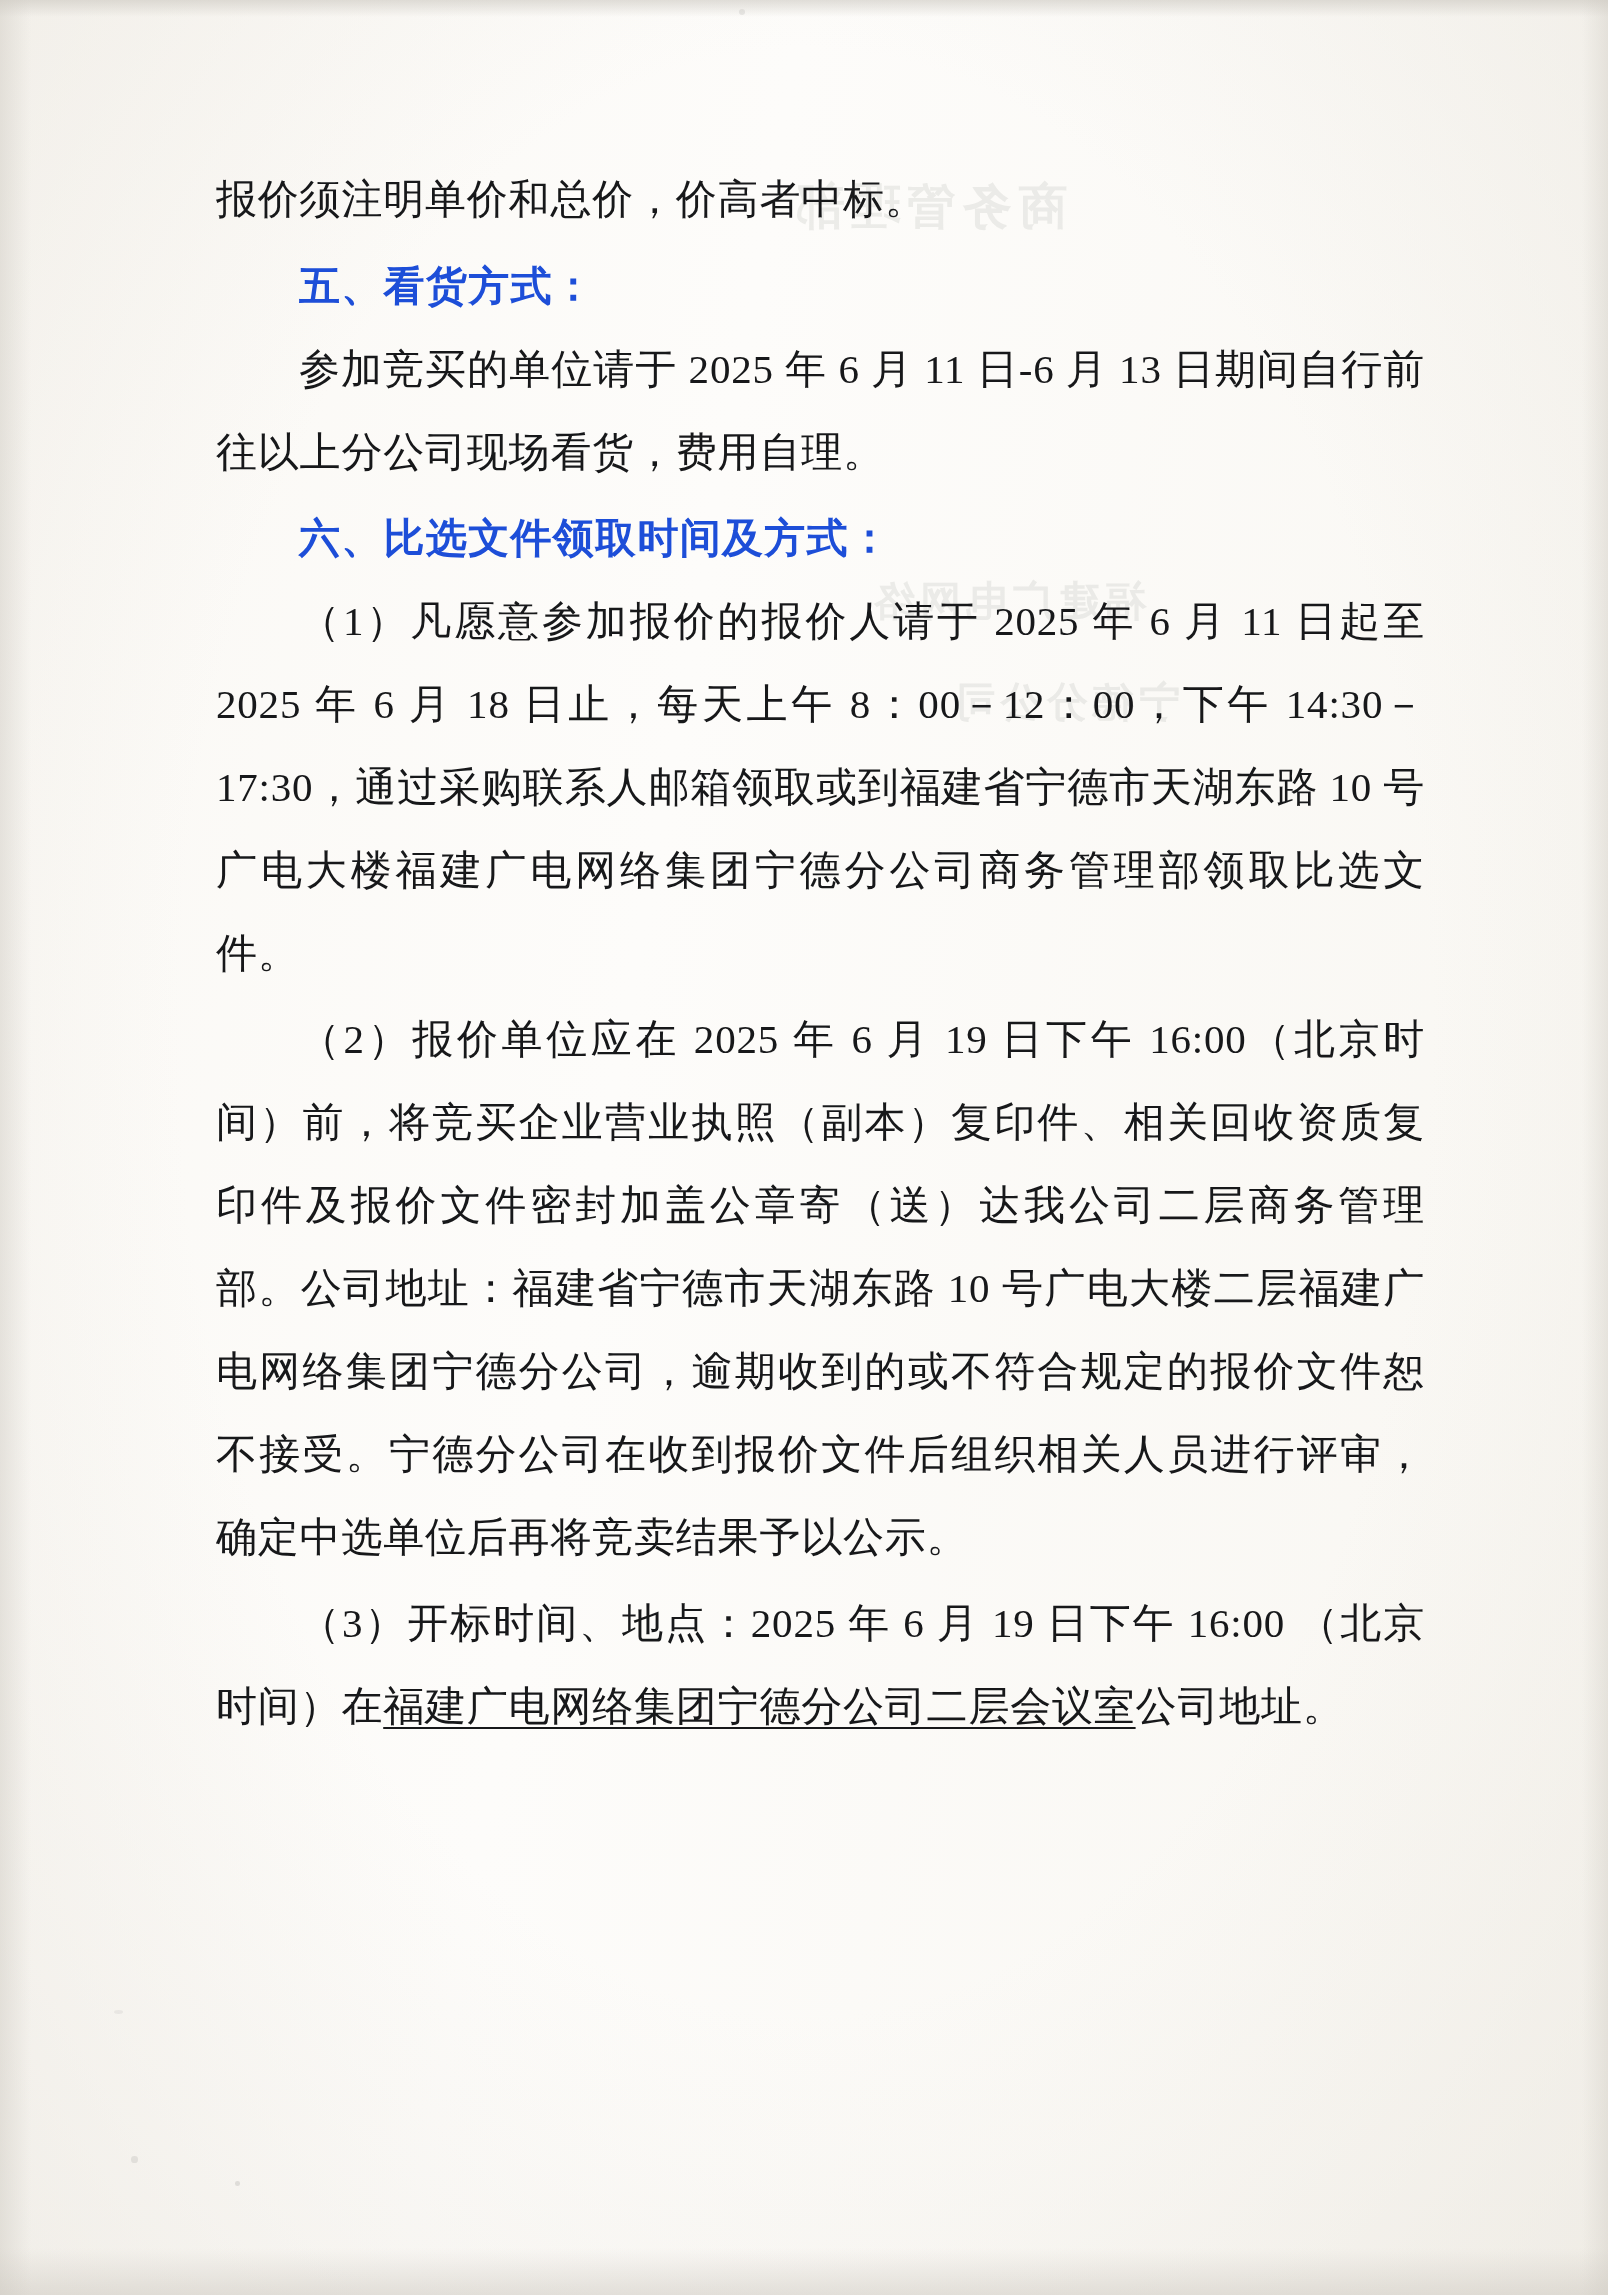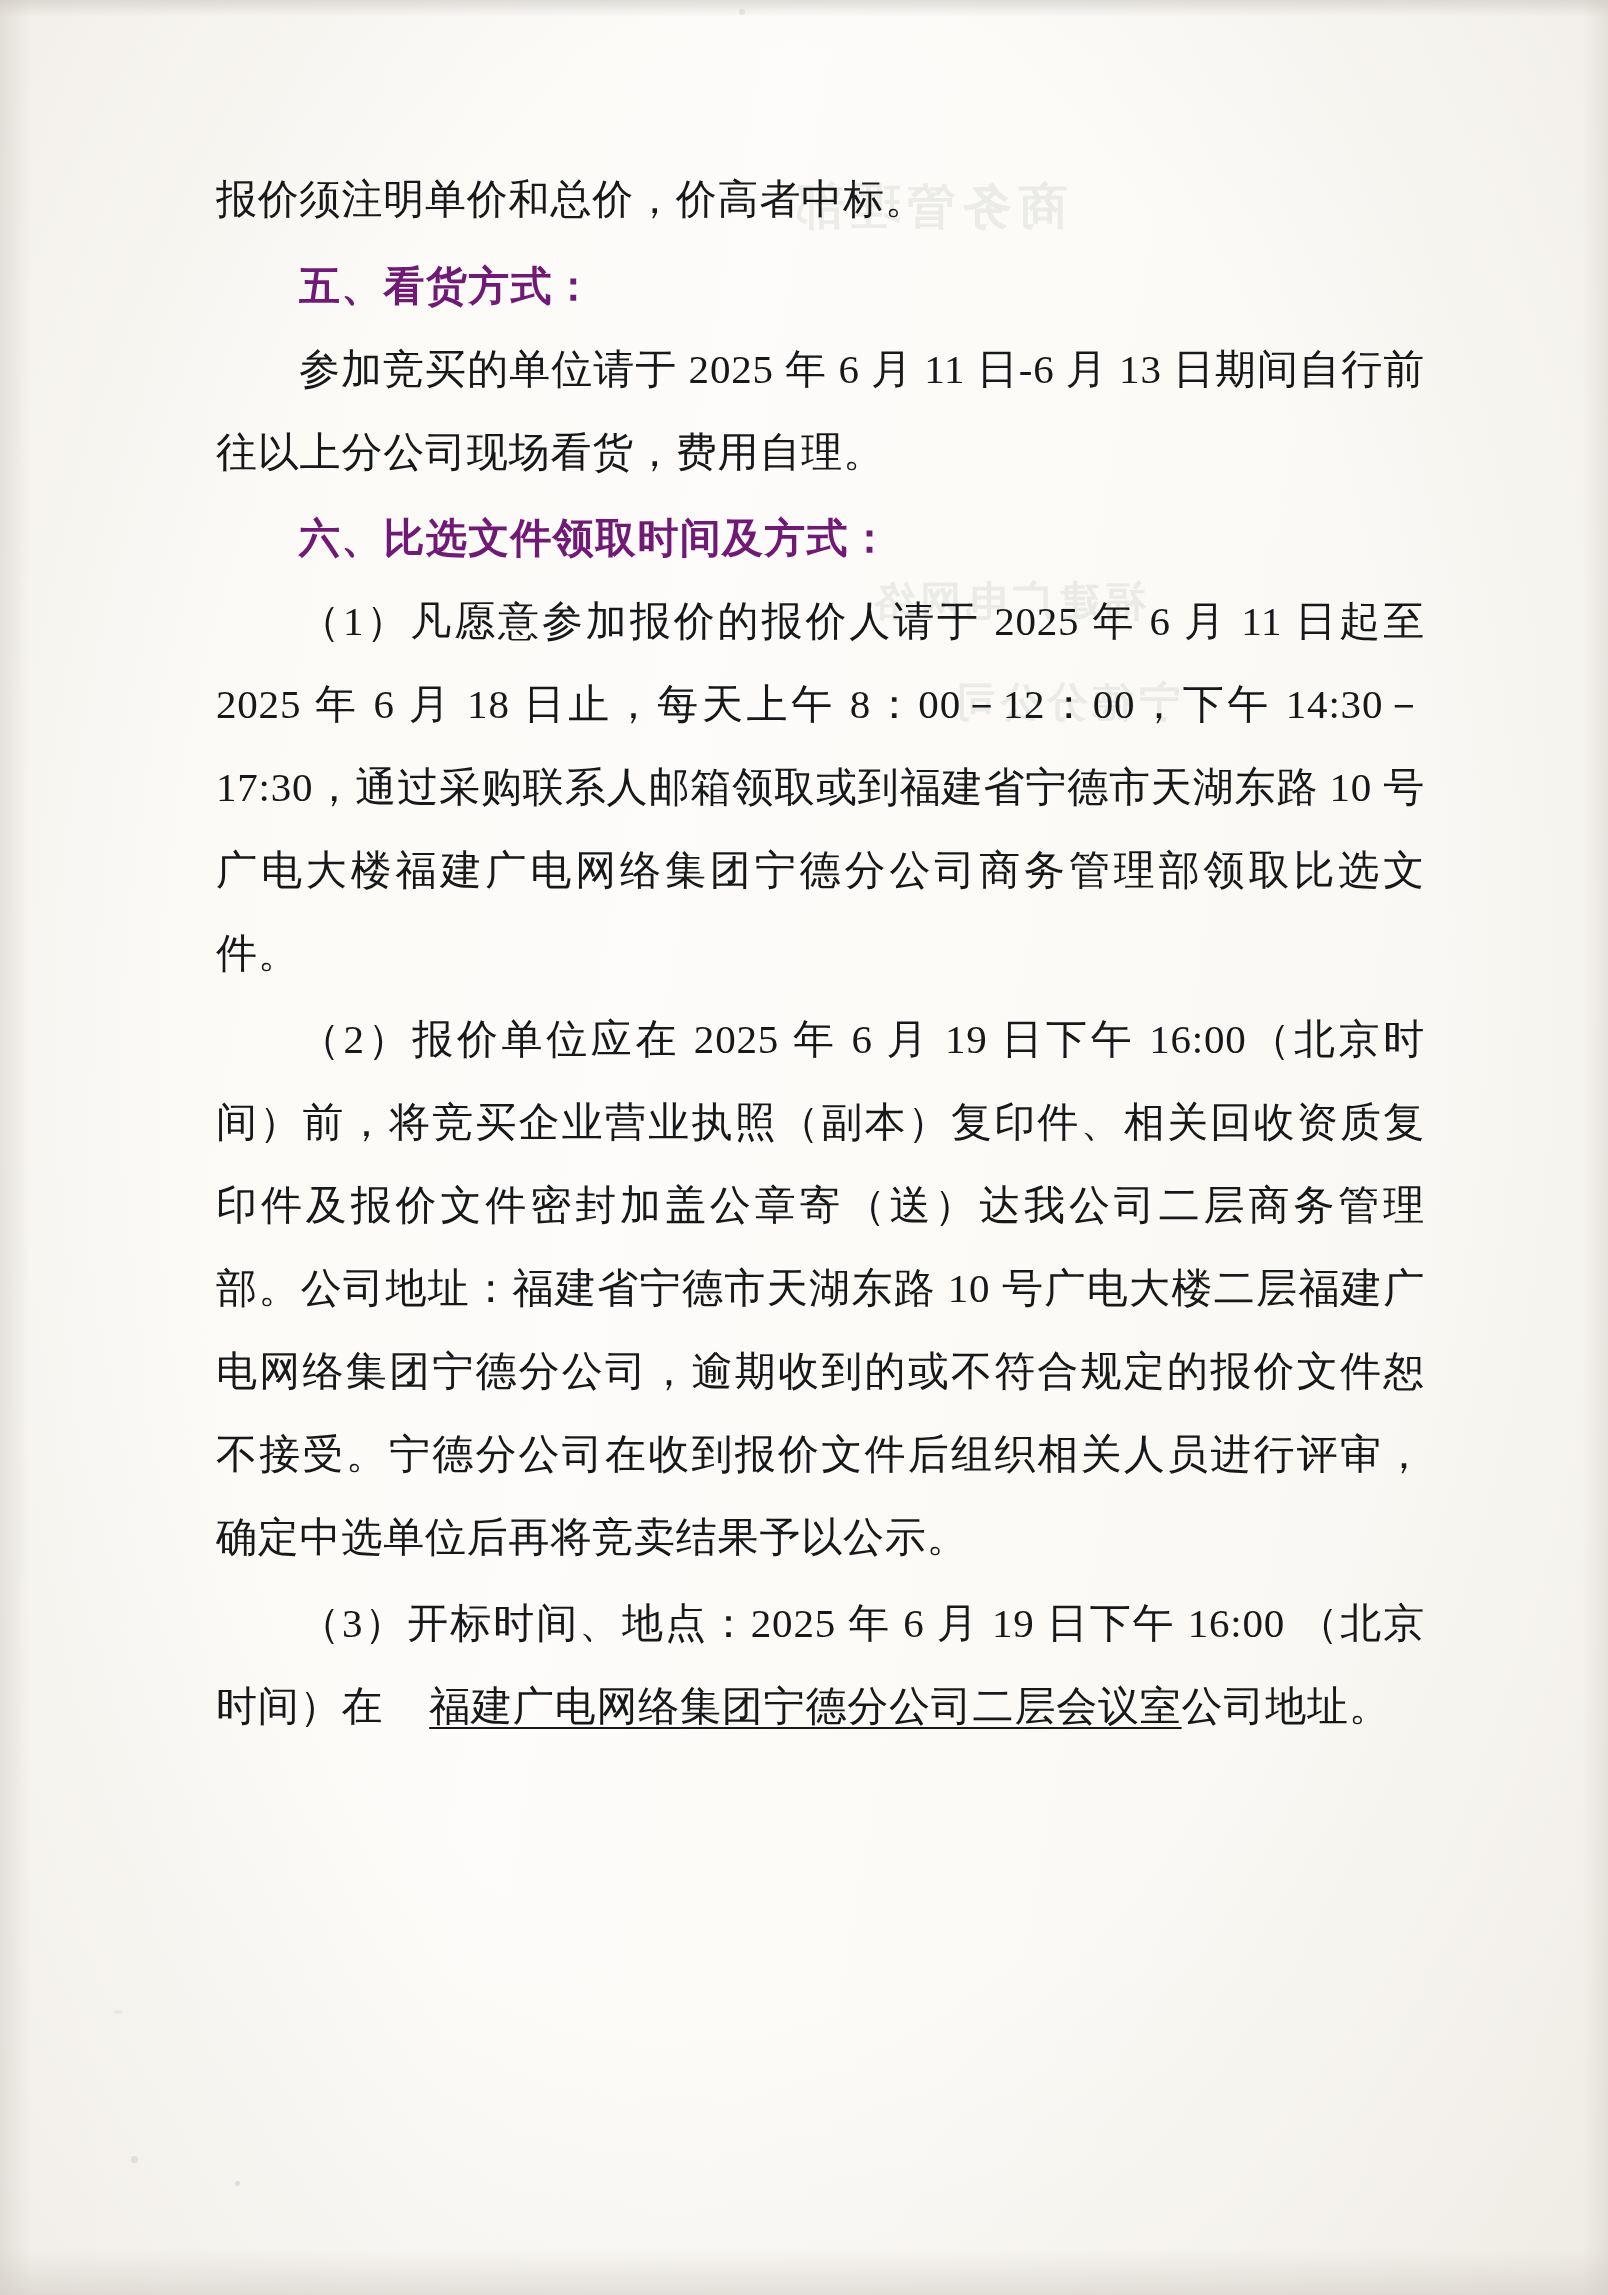--- a/index.html
+++ b/index.html
@@ -85,32 +85,31 @@
     text-justify: inter-ideograph;
     margin: 0 0 2.7px 0;
     font-family: "Liberation Serif", "DejaVu Serif", serif;
   }
   .indent {
     text-indent: 83px;
   }
   .heading {
     font-size: 41px;
     line-height: 84px;
-    color: #701a75;
+    color: #1d4ed8;
     font-weight: 700;
     text-indent: 83px;
     letter-spacing: 1.3px;
     margin: 0;
     font-family: "Liberation Sans", "DejaVu Sans", sans-serif;
   }
   .underline {
     text-decoration: underline;
     text-underline-offset: 6.7px;
     text-decoration-thickness: 2px;
-    margin-left: 46px;
   }
   .smudge {
     position: absolute;
     border-radius: 50%;
     background: rgba(140,140,135,0.18);
     pointer-events: none;
   }
   .s1 { width: 6.7px; height: 6.7px; left: 131px; top: 2156px; }
   .s2 { width: 4.7px;  height: 4.7px;  left: 235px; top: 2181px; background: rgba(140,140,135,0.22); }
   .s3 { width: 9.4px; height: 4px;  left: 114px; top: 2010px; background: rgba(150,150,145,0.13); }

